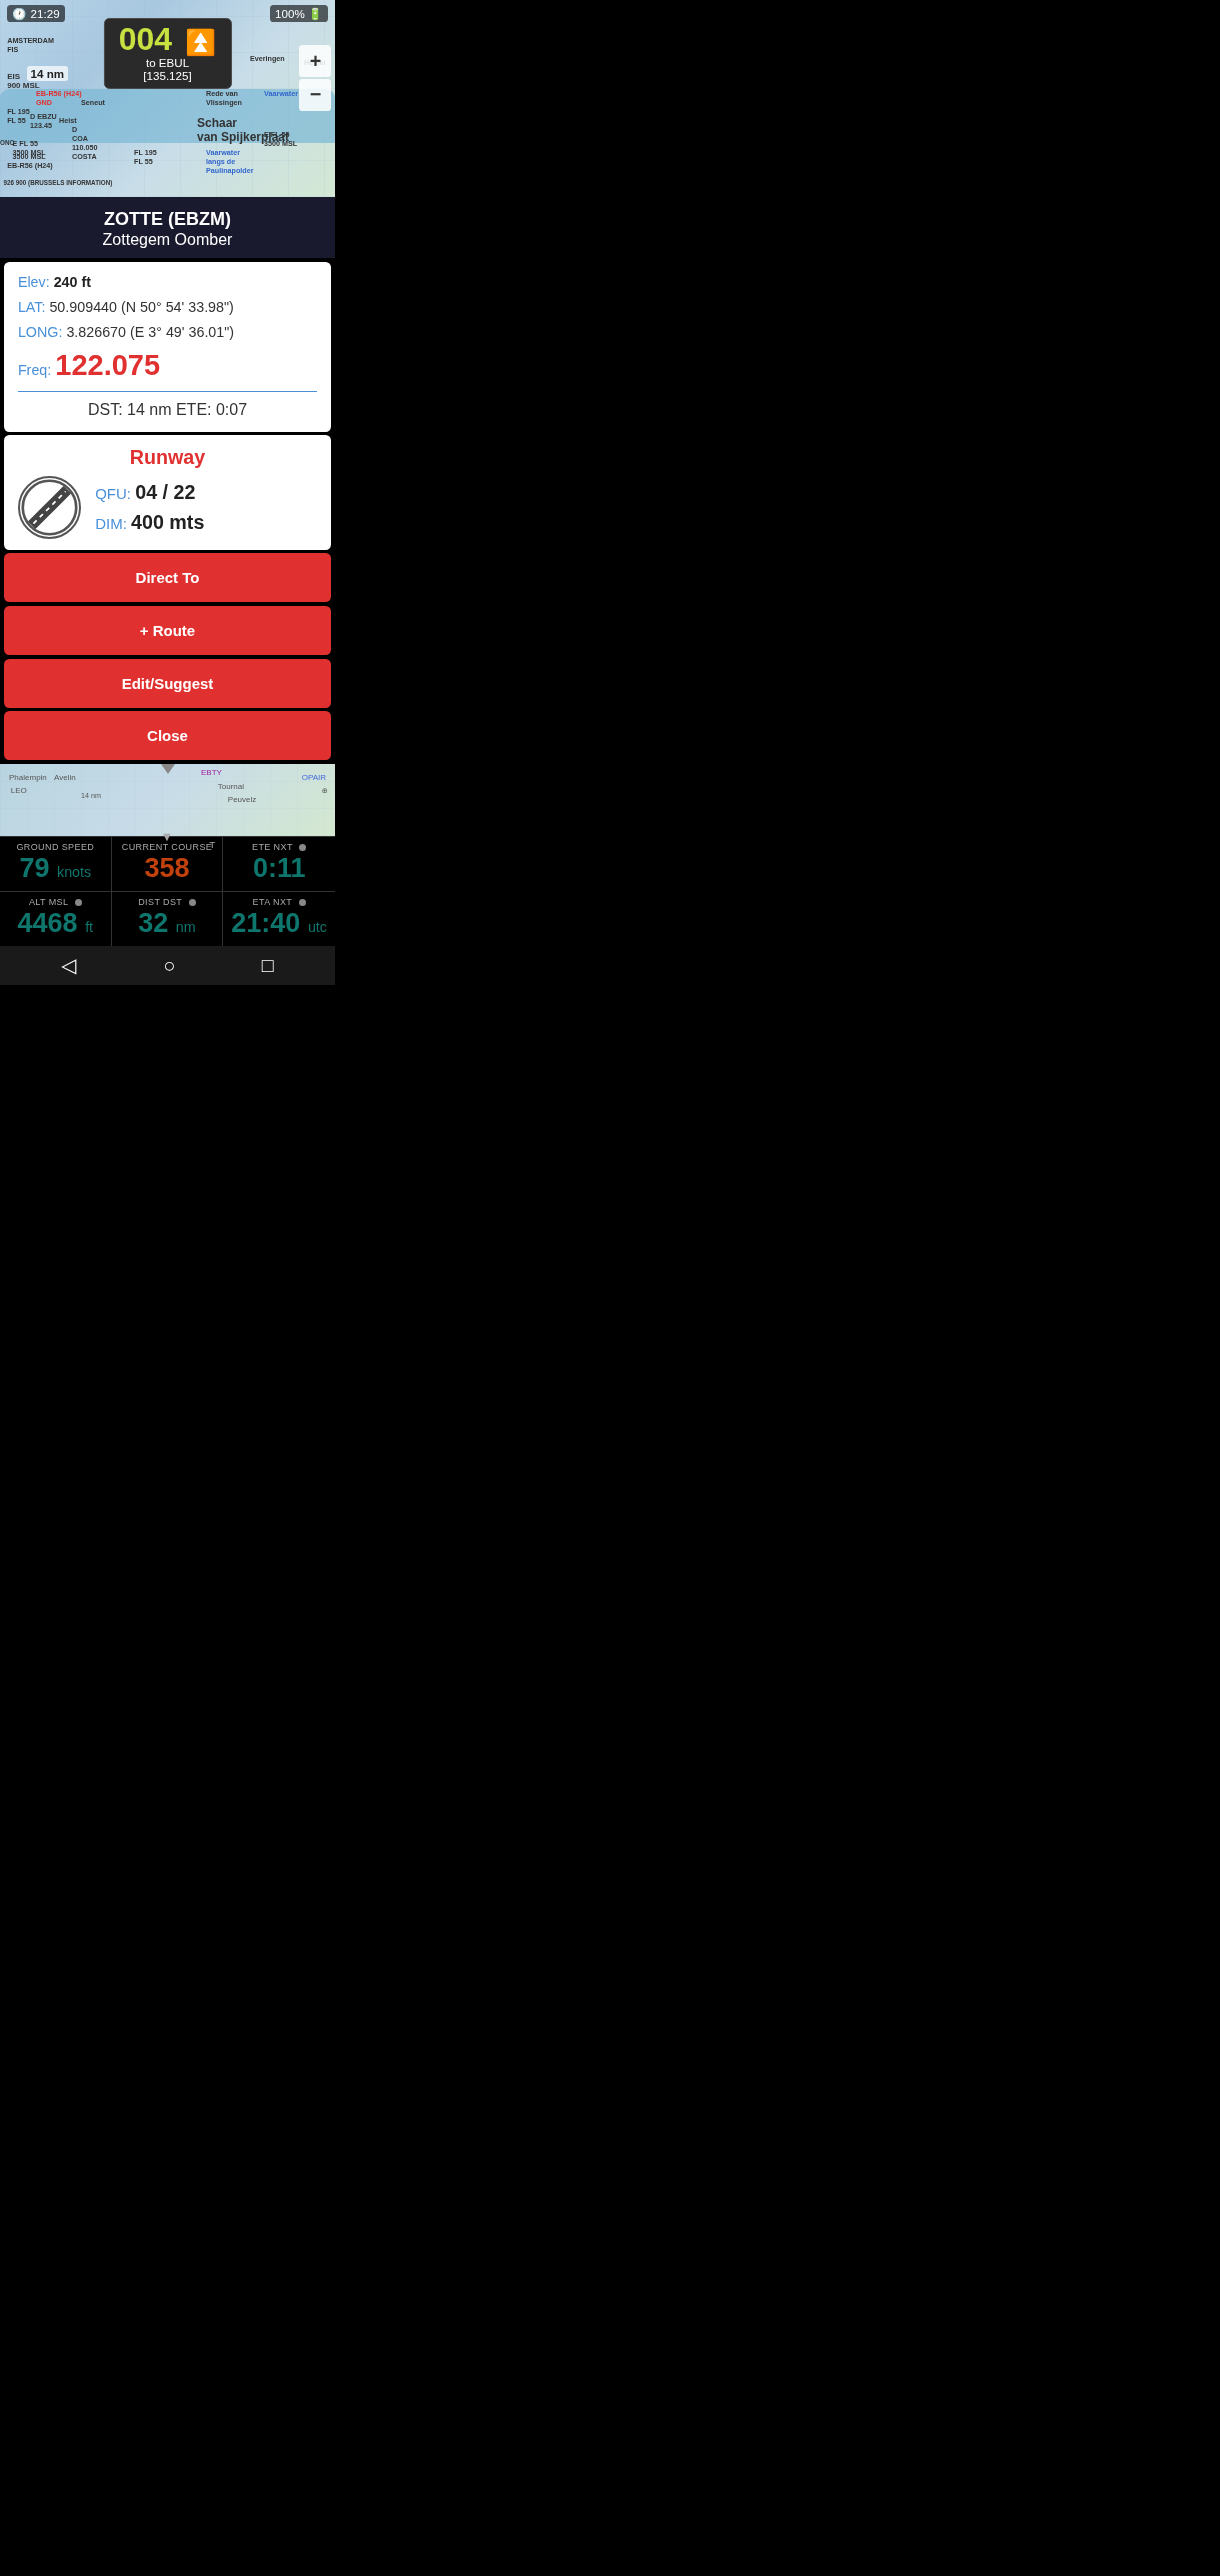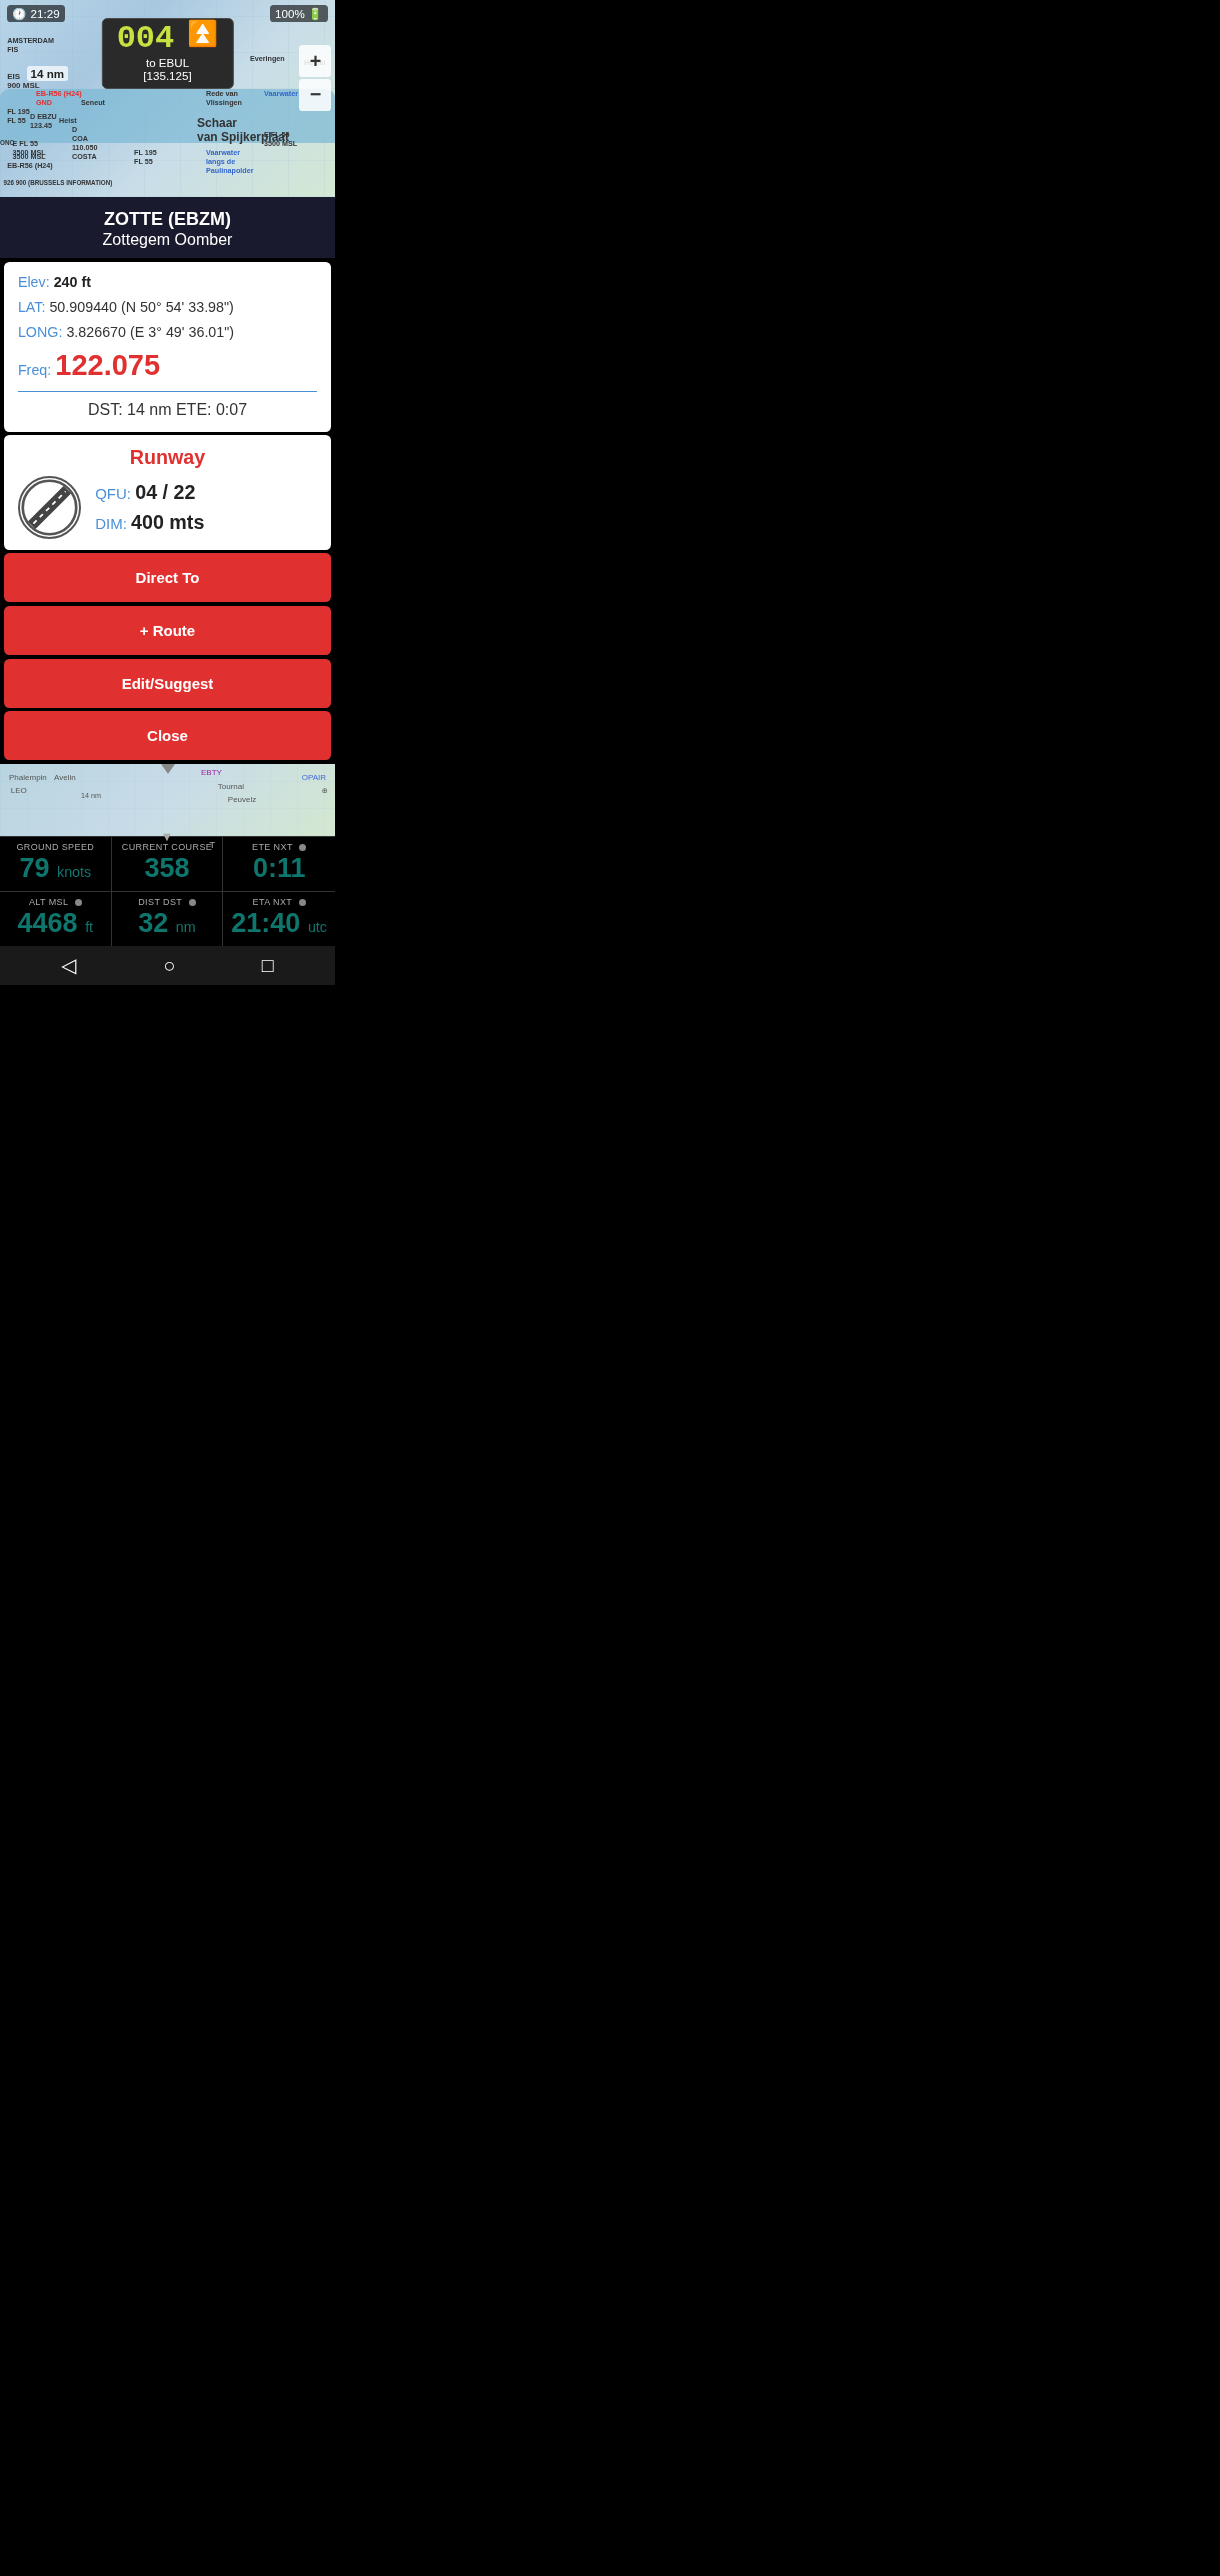--- a/index.html
+++ b/index.html
@@ -87,24 +87,23 @@
       z-index: 10;
       min-width: 116px;
     }
 
     .heading-number {
       color: #c8e040;
       font-size: 32px;
       font-weight: bold;
       line-height: 1;
       display: flex;
-      align-items: flex-start;
+      align-items: flex-end;
       justify-content: center;
       gap: 13px;
-      font-family: Liberation Mono, monospace;
     }
 
     .heading-arrows {
       color: #c8e040;
       font-size: 25px;
     }
 
     .heading-dest {
       color: #fff;
       font-size: 11.6px;
@@ -325,21 +324,21 @@
       font-weight: bold;
       line-height: 1.1;
     }
 
     .stat-value .unit {
       font-size: 14.3px;
       font-weight: normal;
     }
 
     .stat-value.red {
-      color: #0f766e;
+      color: #c2410c;
     }
 
     .stat-dot {
       display: inline-block;
       width: 7.2px;
       height: 7.2px;
       border-radius: 50%;
       background: #888;
       margin-left: 3.6px;
       vertical-align: middle;

